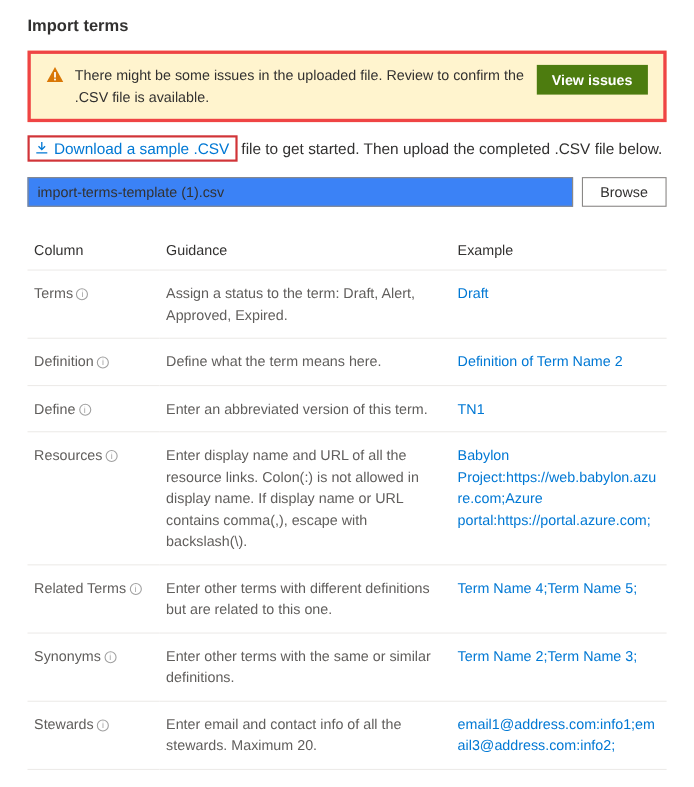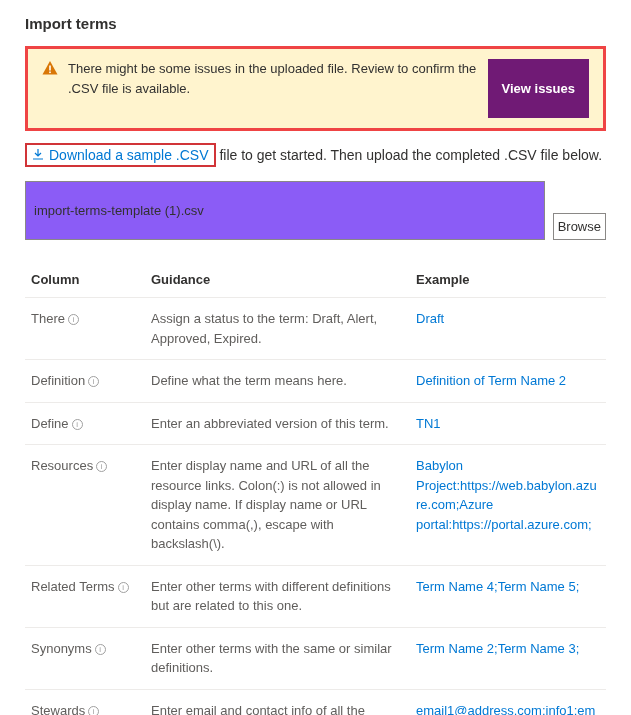--- a/index.html
+++ b/index.html
@@ -35,24 +35,24 @@
       flex-shrink: 0;
       margin-top: 1px;
     }
     .warning-text {
       flex: 1;
       font-size: 13px;
       line-height: 1.5;
       color: #323130;
     }
     .view-issues-btn {
-      background: #701a75;
+      background: #4d7c0f;
       color: #ffffff;
       border: none;
-      padding: 22px 14px;
+      padding: 6px 14px;
       font-size: 13px;
       font-weight: 600;
       cursor: pointer;
       flex-shrink: 0;
     }
     .download-row {
       margin-bottom: 14px;
       font-size: 14px;
     }
     .download-link-wrap {
@@ -78,39 +78,38 @@
       gap: 8px;
       margin-bottom: 22px;
     }
     .file-input {
       flex: 1;
       border: 1px solid #8a8886;
       padding: 5px 8px;
       font-size: 13px;
       font-family: inherit;
       color: #323130;
-      background: #8b5cf6;
+      background: #3b82f6;
     }
     .browse-btn {
       border: 1px solid #8a8886;
       background: #ffffff;
-      padding: 5px 4px;
+      padding: 5px 16px;
       font-size: 13px;
       cursor: pointer;
       color: #323130;
-      margin-top: 32px;
     }
     table {
       width: 100%;
       border-collapse: collapse;
       table-layout: fixed;
     }
     thead th {
       text-align: left;
-      font-weight: 700;
+      font-weight: 400;
       font-size: 13px;
       padding: 10px 6px;
       border-bottom: 1px solid #edebe9;
       color: #323130;
     }
     tbody td {
       padding: 11px 6px;
       border-bottom: 1px solid #edebe9;
       font-size: 13px;
       vertical-align: top;
@@ -185,21 +184,21 @@
   </colgroup>
   <thead>
     <tr>
       <th>Column</th>
       <th>Guidance</th>
       <th>Example</th>
     </tr>
   </thead>
   <tbody id="table-body">
       <tr>
-        <td class="col-name"><span>There</span><span class="info-icon">i</span></td>
+        <td class="col-name"><span>Terms</span><span class="info-icon">i</span></td>
         <td class="guidance">Assign a status to the term: Draft, Alert, Approved, Expired.</td>
         <td class="example">Draft</td>
       </tr>
       <tr>
         <td class="col-name"><span>Definition</span><span class="info-icon">i</span></td>
         <td class="guidance">Define what the term means here.</td>
         <td class="example">Definition of Term Name 2</td>
       </tr>
       <tr>
         <td class="col-name"><span>Define</span><span class="info-icon">i</span></td>

